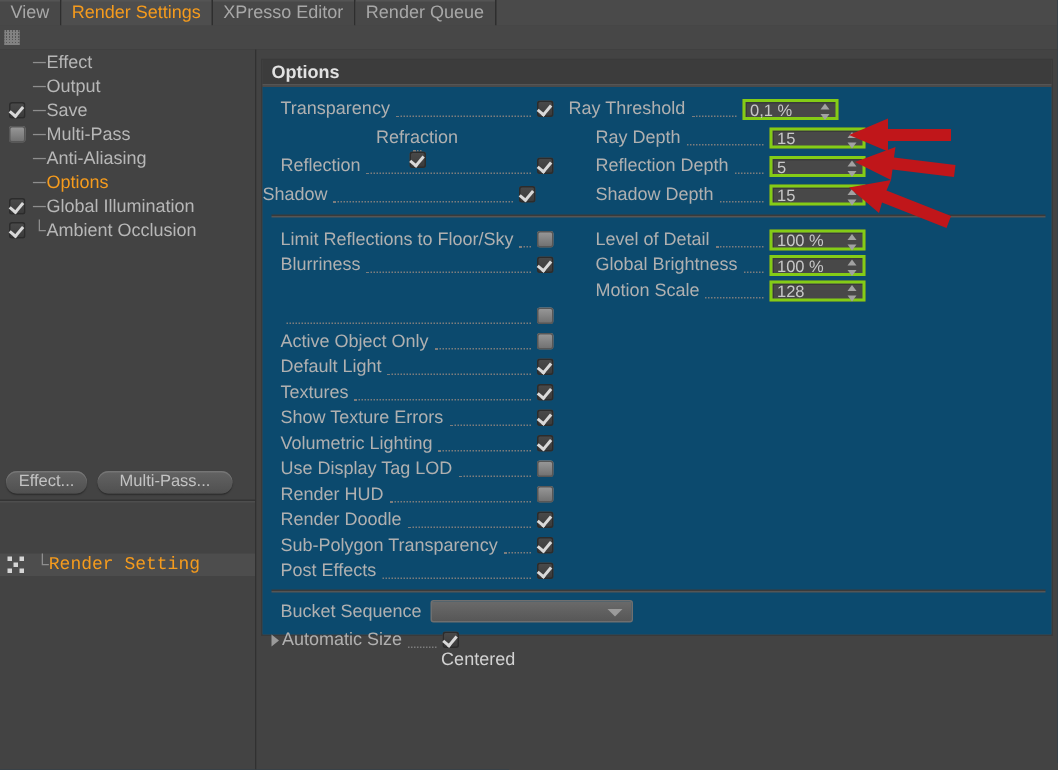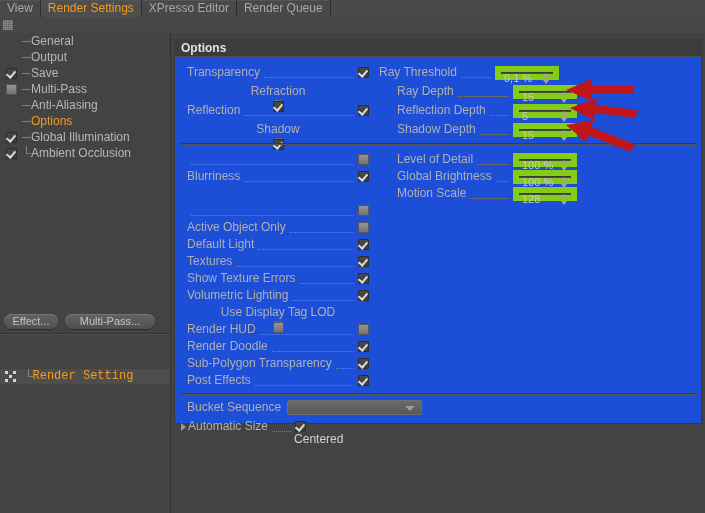--- a/index.html
+++ b/index.html
@@ -191,21 +191,21 @@
     color: #e2e2e2;
     font-size: 12px; font-weight: bold;
     line-height: 17px;
     padding-left: 6px;
     box-sizing: border-box;
     border-bottom: 1px solid #555;
   }
 
   .optbody {
     position: absolute; left: 0; top: 18px; right: 0; bottom: 0;
-    background: #1d4ed8;
+    background: #0c4a6e;
   }
 
   
   .prow {
     position: absolute;
     height: 17px;
     display: flex;
     align-items: center;
     white-space: nowrap;
   }
@@ -219,21 +219,21 @@
     margin: 0 4px;
     border-bottom: 1px dotted #7d7d7d;
     height: 10px;
     min-width: 6px;
   }
 
   
   .numfield {
     width: 64px; height: 14px;
     background: #484848;
-    border: 6px solid #84cc16;
+    border: 2px solid #84cc16;
     box-shadow: inset 1px 1px 0 #3a3a3a;
     position: relative;
     box-sizing: border-box;
     flex: none;
   }
   .numfield .nv {
     position: absolute; left: 3px; top: 0;
     line-height: 13px;
     font-size: 11px;
     color: #c8c8c8;
@@ -312,21 +312,21 @@
     <div class="grip"></div>
   </div>
 
   <div class="leftpanel">
 
     <div class="treearea">
 
       <div class="treerow" style="top:0">
         <div class="tcheckcell"></div>
         <div class="tbranch">─</div>
-        <div class="tlabel">General</div>
+        <div class="tlabel">Effect</div>
       </div>
 
       <div class="treerow">
         <div class="tcheckcell"></div>
         <div class="tbranch">─</div>
         <div class="tlabel">Output</div>
       </div>
 
       <div class="treerow">
         <div class="tcheckcell">
@@ -411,21 +411,21 @@
           <div class="dots"></div>
           <div class="cbx on"></div>
         </div>
 
         <div class="prow" style="left:12px; top:44px; width:182px;">
           <div class="plabel">Reflection</div>
           <div class="dots"></div>
           <div class="cbx on"></div>
         </div>
 
-        <div class="prow" style="left:12px; top:63px; width:182px;flex-direction:column;">
+        <div class="prow" style="left:0; top:63px; width:182px;">
           <div class="plabel">Shadow</div>
           <div class="dots"></div>
           <div class="cbx on"></div>
         </div>
 
         <div class="prow" style="left:204px; top:6px; width:180px;">
           <div class="plabel">Ray Threshold</div>
           <div class="dots"></div>
           <div class="numfield">
             <div class="nv">0,1 %</div>
@@ -468,20 +468,21 @@
             <div class="spin">
                 <i class="up"></i>
                 <i class="dn"></i>
               </div>
           </div>
         </div>
 
         <div class="divider" style="left:6px; top:85px; width:516px;"></div>
 
         <div class="prow" style="left:12px; top:93px; width:182px;">
+          <div class="plabel">Limit Reflections to Floor/Sky</div>
           <div class="dots"></div>
           <div class="cbx"></div>
         </div>
 
         <div class="prow" style="left:12px; top:110px; width:182px;">
           <div class="plabel">Blurriness</div>
           <div class="dots"></div>
           <div class="cbx on"></div>
         </div>
 
@@ -514,21 +515,21 @@
           <div class="dots"></div>
           <div class="cbx on"></div>
         </div>
 
         <div class="prow" style="left:12px; top:229px; width:182px;">
           <div class="plabel">Volumetric Lighting</div>
           <div class="dots"></div>
           <div class="cbx on"></div>
         </div>
 
-        <div class="prow" style="left:12px; top:246px; width:182px;flex-direction:column;">
+        <div class="prow" style="left:12px; top:246px; width:182px;">
           <div class="plabel">Use Display Tag LOD</div>
           <div class="dots"></div>
           <div class="cbx"></div>
         </div>
 
         <div class="prow" style="left:12px; top:263px; width:182px;">
           <div class="plabel">Render HUD</div>
           <div class="dots"></div>
           <div class="cbx"></div>
         </div>

